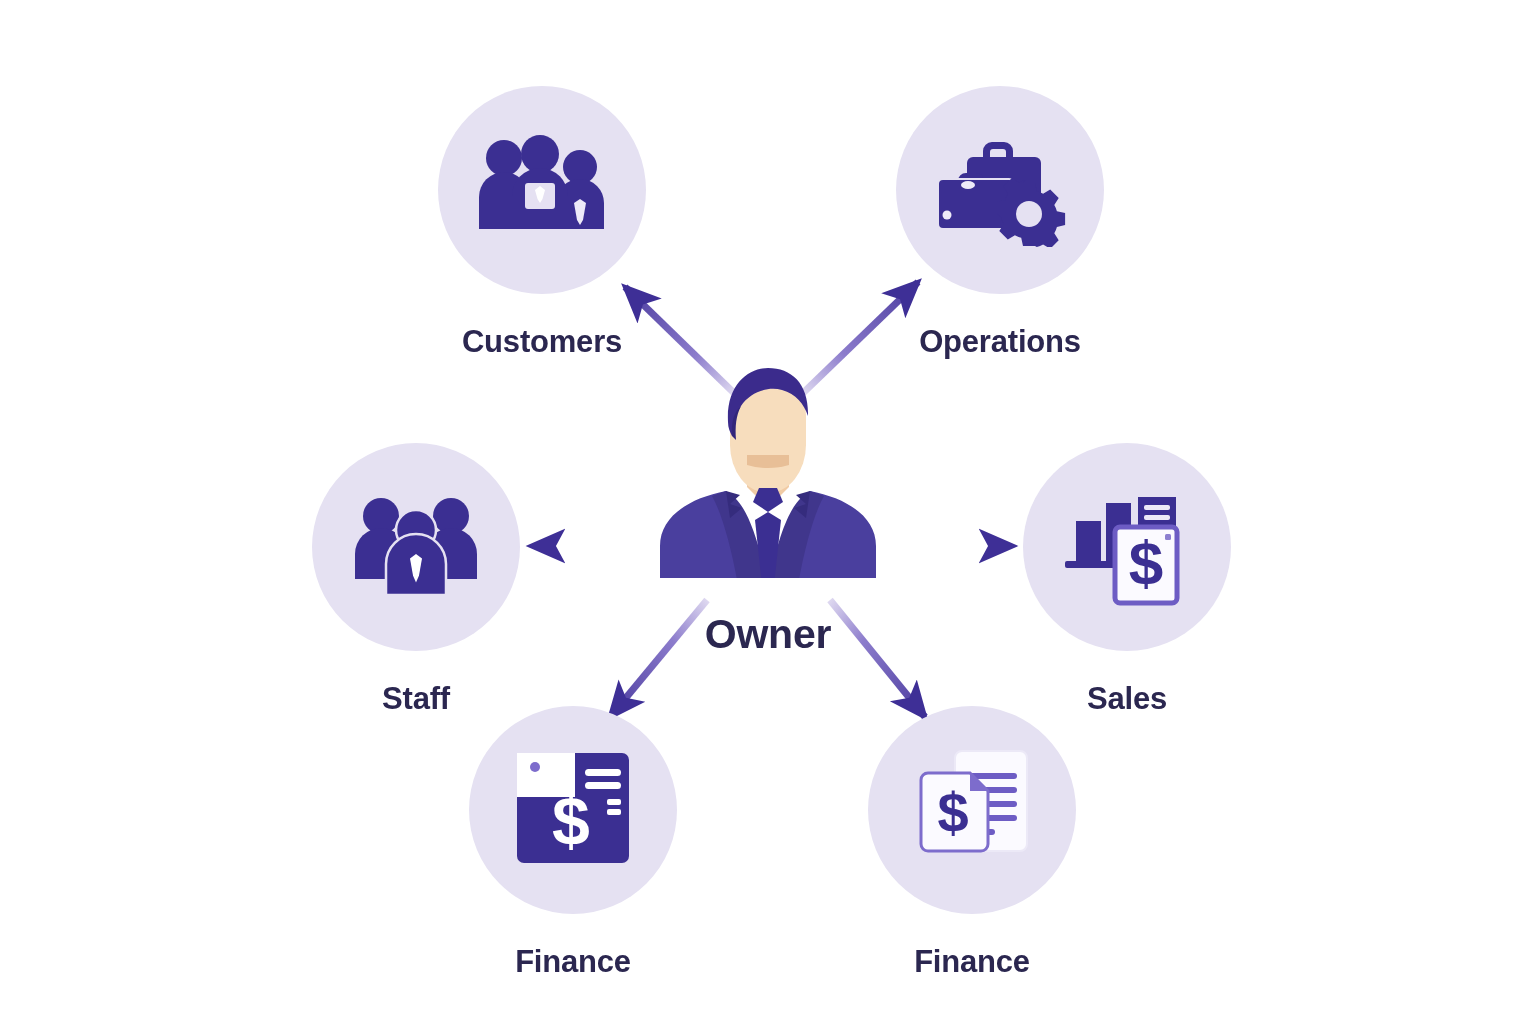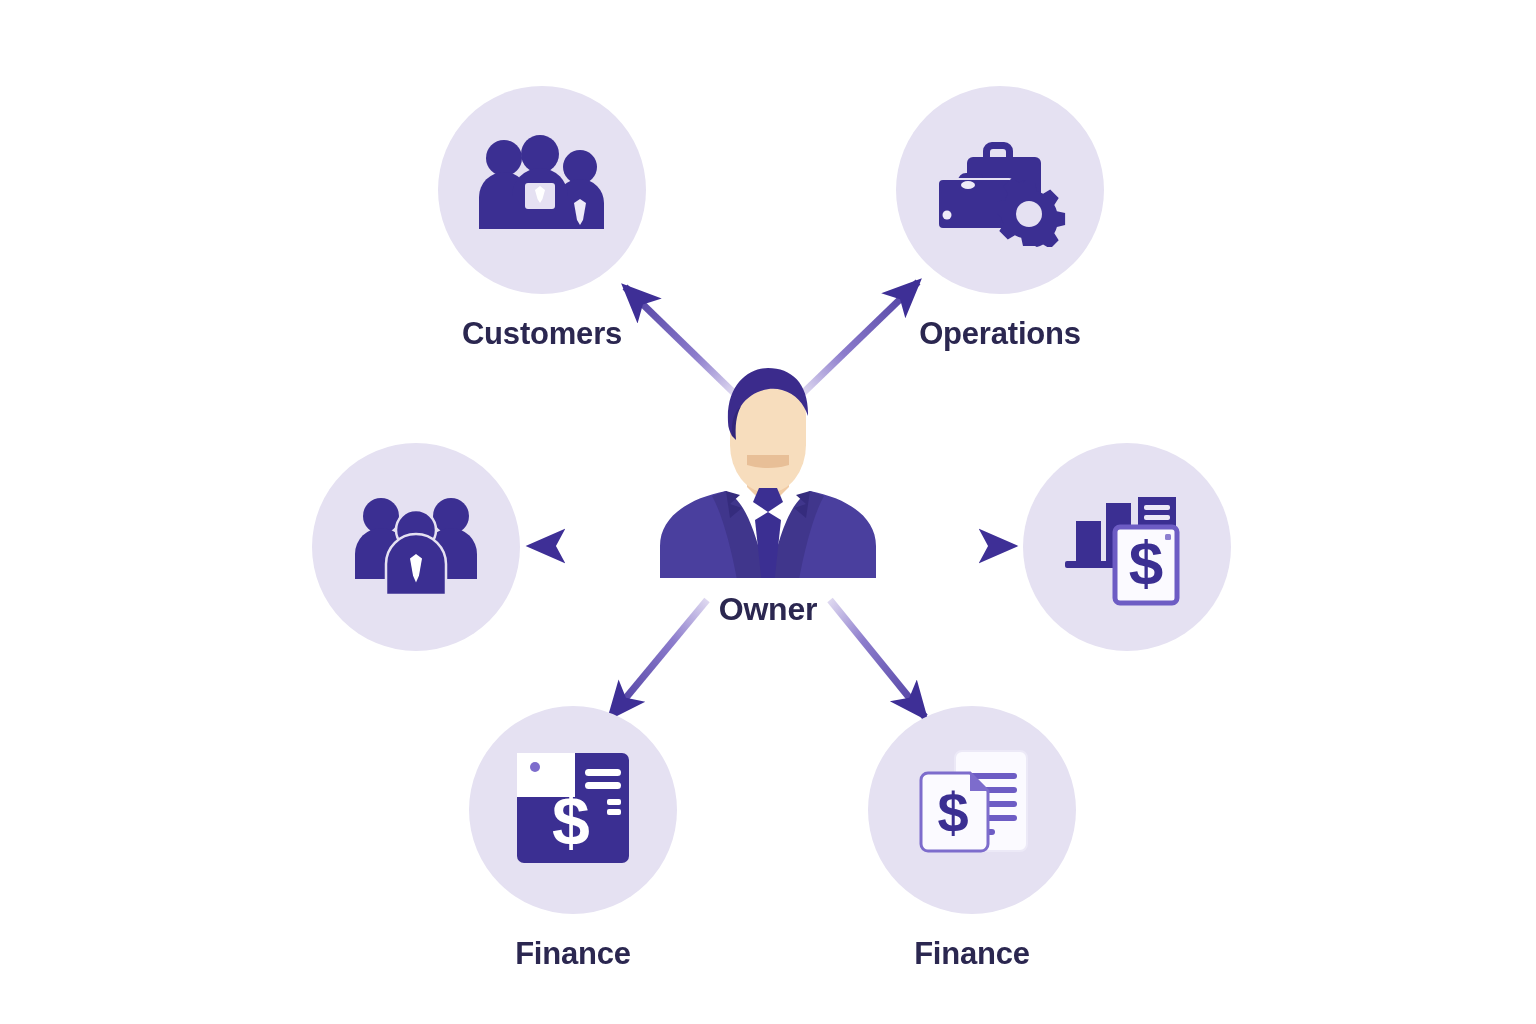--- a/index.html
+++ b/index.html
@@ -37,21 +37,21 @@
     width: 208px;
     height: 208px;
     margin: 0 auto;
     border-radius: 50%;
     background: #e5e1f2;
     display: flex;
     align-items: center;
     justify-content: center;
   }
   .node .label {
-    margin-top: 22px;
+    margin-top: 30px;
     font-size: 31px;
     font-weight: 700;
     letter-spacing: -0.2px;
     color: #2b2750;
     font-family: "Liberation Sans", sans-serif;
     white-space: nowrap;
   }
 
   .node-customers  { left: 427px;  top: 86px;  }
   .node-operations { left: 885px;  top: 86px; text-align: center;  }
@@ -67,22 +67,22 @@
     top: 360px;
     width: 244px;
     text-align: center;
   }
   .owner .figure {
     width: 244px;
     height: 225px;
     margin: 0 auto;
   }
   .owner .label {
-    margin-top: 6px;
-    font-size: 32px;
+    margin-top: 26px;
+    font-size: 41px;
     font-weight: 700;
     letter-spacing: -0.2px;
     color: #2b2750;
     font-family: "Liberation Sans", sans-serif;
   }
 </style>
 </head>
 <body>
 
 <div id="stage">
@@ -210,20 +210,21 @@
 
           <circle cx="100" cy="25" r="18" fill="#3b2f92"></circle>
           <path d="M74 88 L74 63 a26 26 0 0 1 52 0 L126 88 Z" fill="#3b2f92"></path>
 
           <circle cx="65" cy="39" r="20" fill="#3b2f92" stroke="#e5e1f2" stroke-width="2.5"></circle>
           <path d="M35 104 L35 73 a30 30 0 0 1 60 0 L95 104 Z" fill="#3b2f92" stroke="#e5e1f2" stroke-width="2.5"></path>
           <path d="M65 63 l6 4.5 -3 17 -3 7 -3 -7 -3 -17 Z" fill="#ffffff"></path>
         </svg>
       </span>
     </div>
+    <div class="label">Staff</div>
   </div>
 
   <div class="node node-sales">
     <div class="bubble">
       <span>
         <svg width="130" height="124" viewBox="0 0 130 124" xmlns="http://www.w3.org/2000/svg">
 
           <rect x="3" y="78" width="70" height="7" rx="2" fill="#3b2f92"></rect>
 
           <rect x="14" y="38" width="25" height="42" fill="#3b2f92"></rect>
@@ -233,20 +234,21 @@
           <rect x="82" y="22" width="26" height="5" rx="2" fill="#ece9f7"></rect>
           <rect x="82" y="32" width="26" height="5" rx="2" fill="#ece9f7"></rect>
           <rect x="82" y="42" width="26" height="5" rx="2" fill="#ece9f7"></rect>
 
           <rect x="53" y="44" width="62" height="76" rx="5" fill="#fbfaff" stroke="#6d5cc4" stroke-width="5"></rect>
           <rect x="103" y="51" width="6" height="6" rx="1.5" fill="#8d7fd0"></rect>
           <text x="84" y="101" font-family="'Liberation Sans', sans-serif" font-size="62" font-weight="700" fill="#3b2f92" text-anchor="middle">$</text>
         </svg>
       </span>
     </div>
+    <div class="label">Sales</div>
   </div>
 
   <div class="node node-finance-1">
     <div class="bubble">
       <span>
         <svg width="120" height="118" viewBox="0 0 120 118" xmlns="http://www.w3.org/2000/svg">
           <rect x="4" y="4" width="112" height="110" rx="7" fill="#3b2f92"></rect>
 
           <rect x="4" y="4" width="58" height="44" fill="#ffffff"></rect>
           <circle cx="22" cy="18" r="5" fill="#7d6ccc"></circle>

